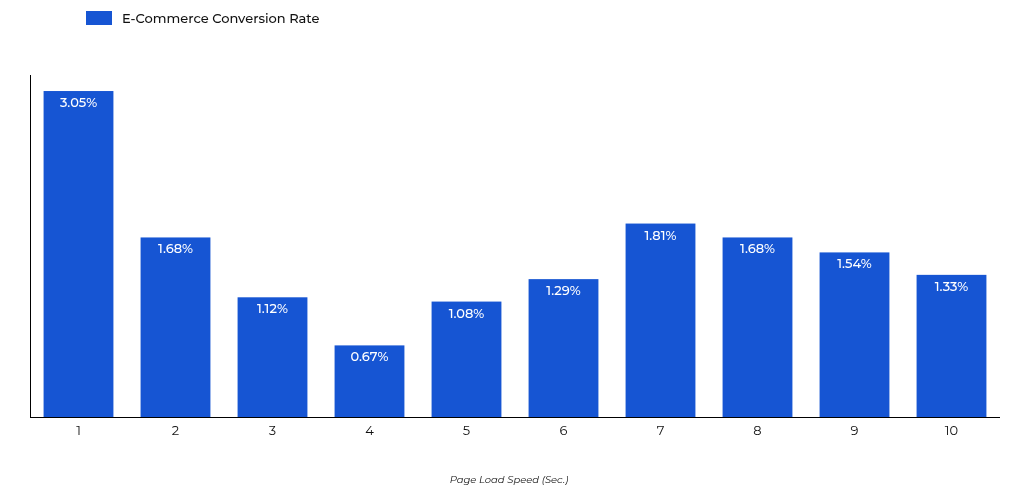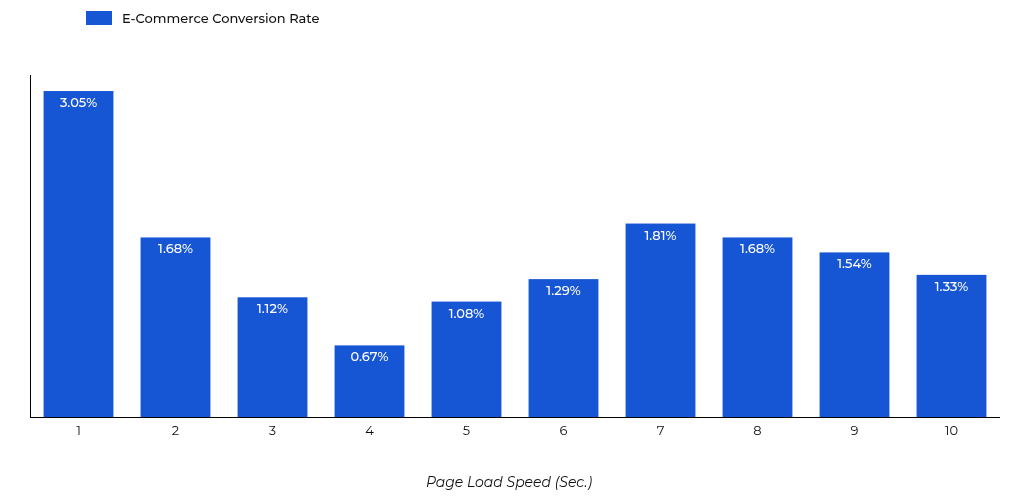--- a/index.html
+++ b/index.html
@@ -55,21 +55,21 @@
     font-size: 13px;
     fill: #111;
     text-anchor: middle;
     font-family: inherit;
   }
   .xlabel {
     position: absolute;
     width: 100%;
     text-align: center;
     font-style: italic;
-    font-size: 14px;
+    font-size: 10px;
     color: #111;
   }
 </style>
 </head>
 <body>
 
 <div class="legend">
   <div class="legend-swatch"></div>
   <span>E-Commerce Conversion Rate</span>
 </div>

